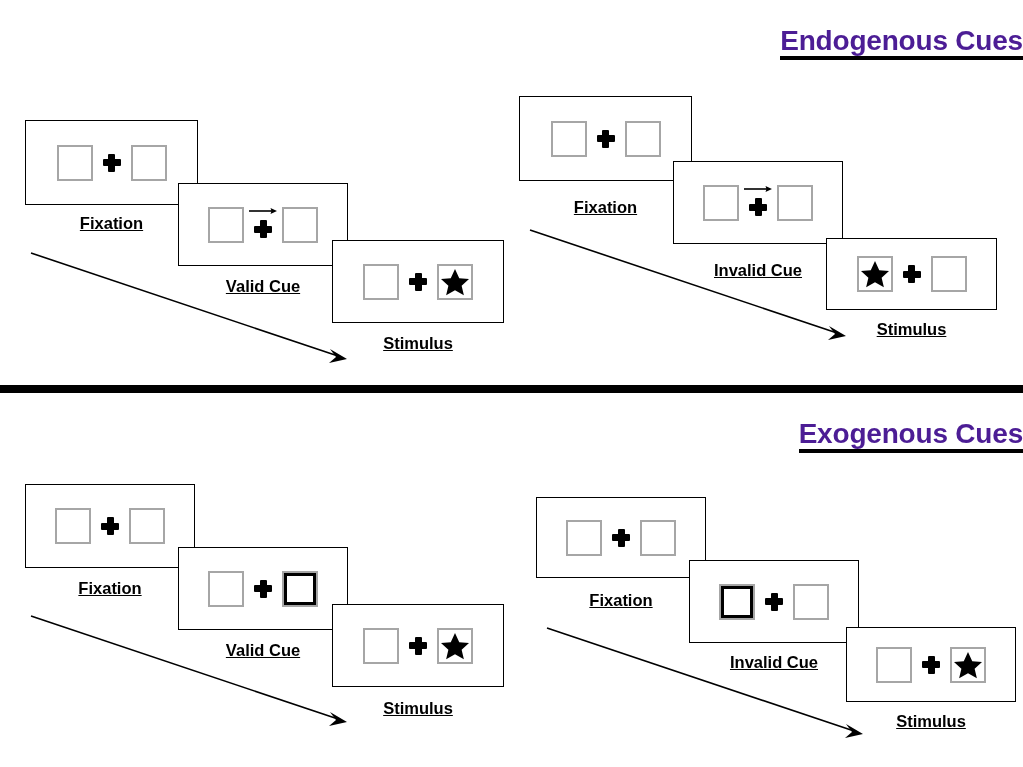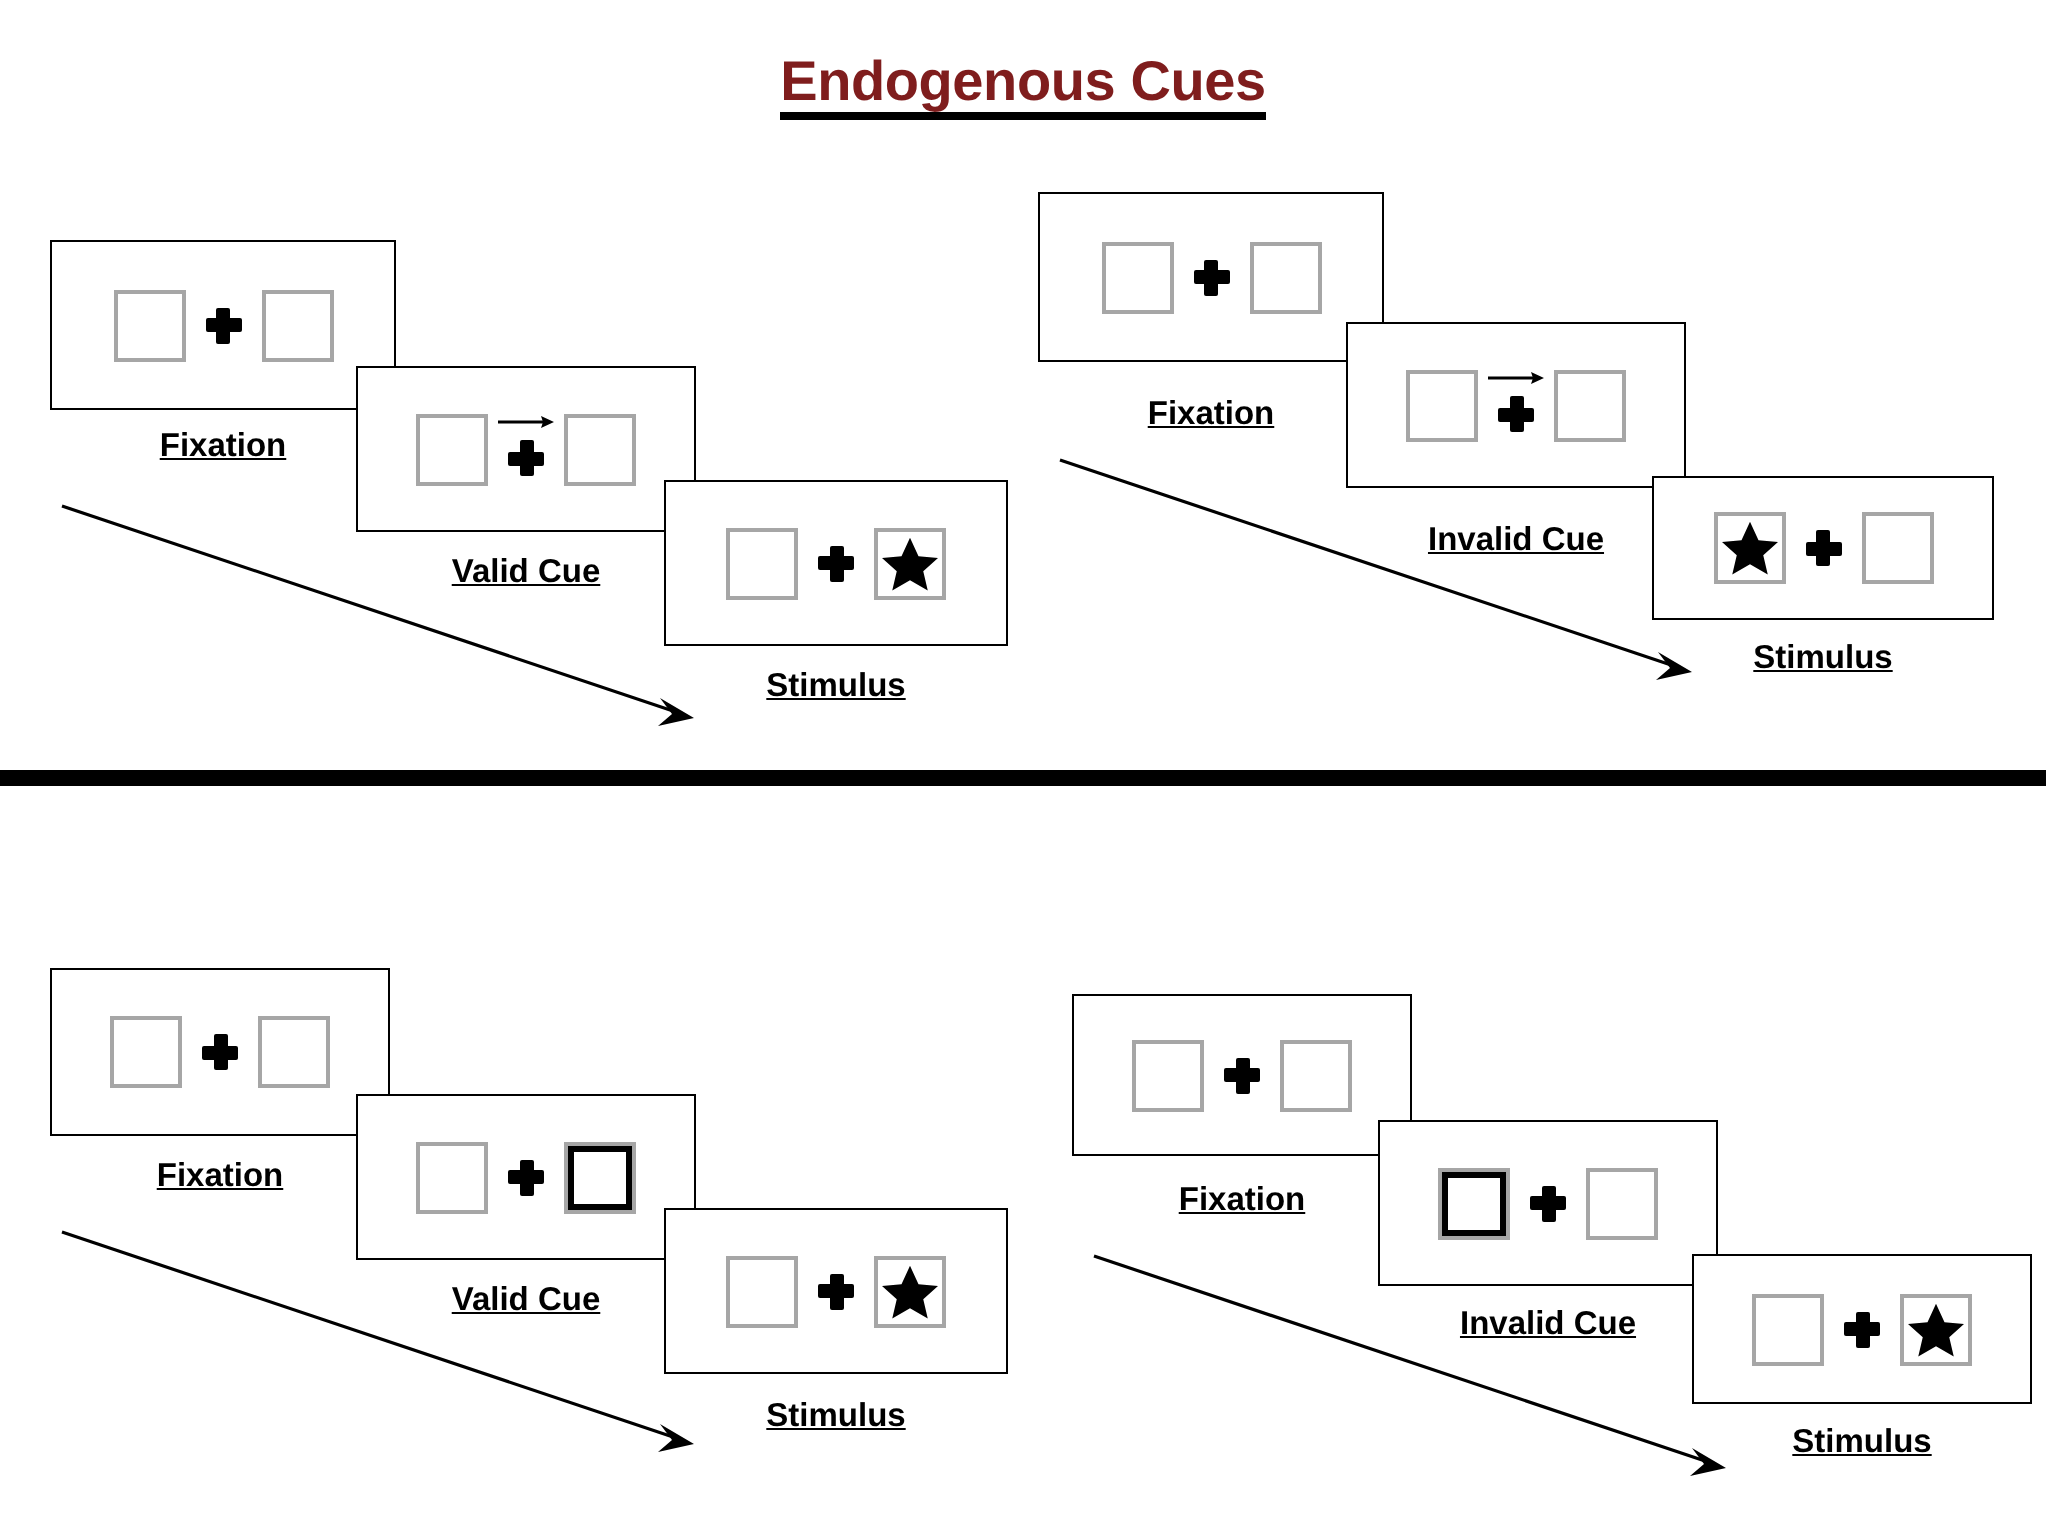--- a/index.html
+++ b/index.html
@@ -18,25 +18,25 @@
     height: 767px;
     background: #ffffff;
     overflow: hidden;
   }
 
   
   .section-title {
     position: absolute;
     width: 100%;
     left: 0;
-    text-align: center;
+    text-align: right;
     font-weight: bold;
     font-size: 28px;
     letter-spacing: -0.2px;
-    color: #7f1d1d;
+    color: #4c1d95;
     white-space: nowrap;
   }
   .section-title span.title-text {
     display: inline-block;
     border-bottom: 4px solid #000000;
     padding-bottom: 1px;
     line-height: 1.05;
   }
 
   
@@ -238,20 +238,23 @@
   </div>
   <div class="caption" style="left:826px; top:320px; width:171px;">Stimulus</div>
 
   <svg class="seq-arrow" style="left:524px; top:222px; width:330px; height:125px;" viewBox="0 0 330 125">
     <line x1="6" y1="8" x2="316" y2="112" stroke="#000000" stroke-width="1.6"></line>
     <path d="M 322 114 L 305 104 L 311 112 L 304 118 Z" fill="#000000"></path>
   </svg>
 
   <div class="divider" style="left:0px; top:385px; width:1023px; height:8px;"></div>
 
+  <div class="section-title" style="top: 418px;">
+    <span class="title-text">Exogenous Cues</span>
+  </div>
 
   <div class="frame" style="left:25px; top:484px; width:170px; height:84px;">
     <div class="frame-inner">
       <div class="box"></div>
       <div class="plus"></div>
       <div class="box"></div>
     </div>
   </div>
   <div class="caption" style="left:25px; top:579px; width:170px;">Fixation</div>
 

